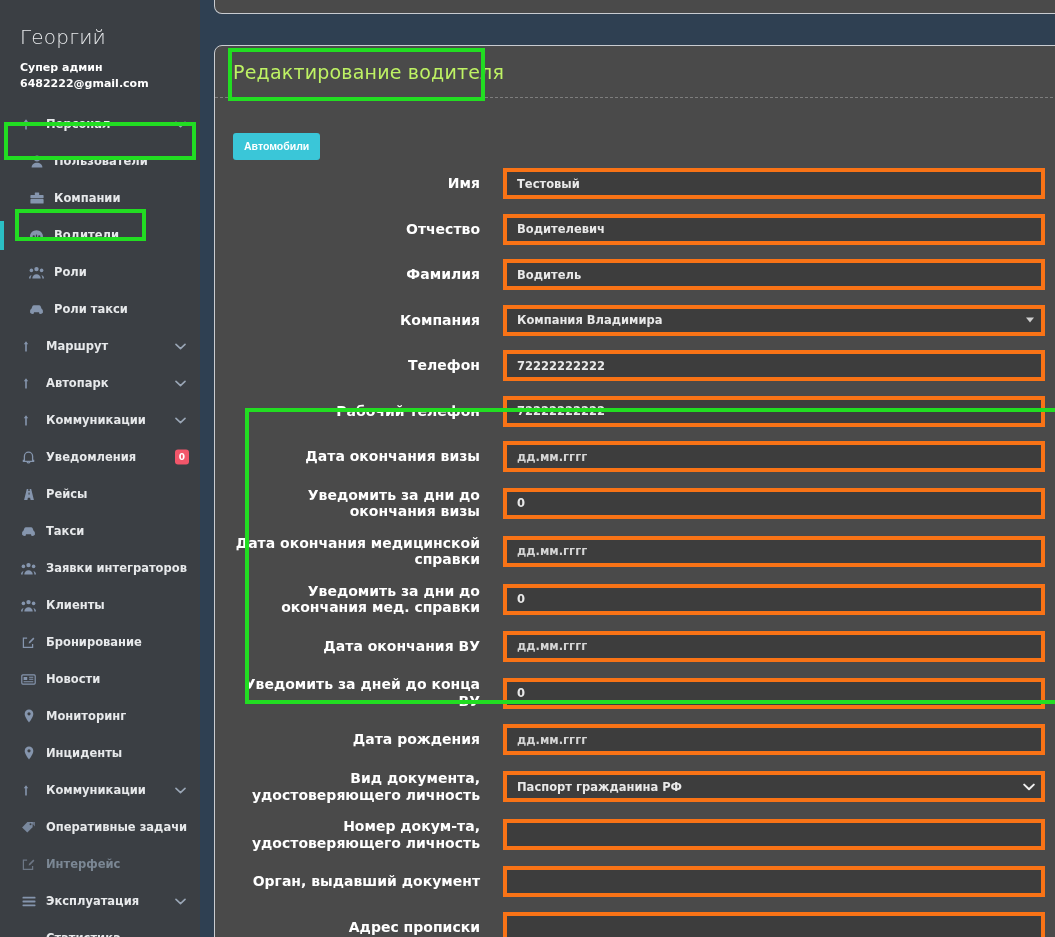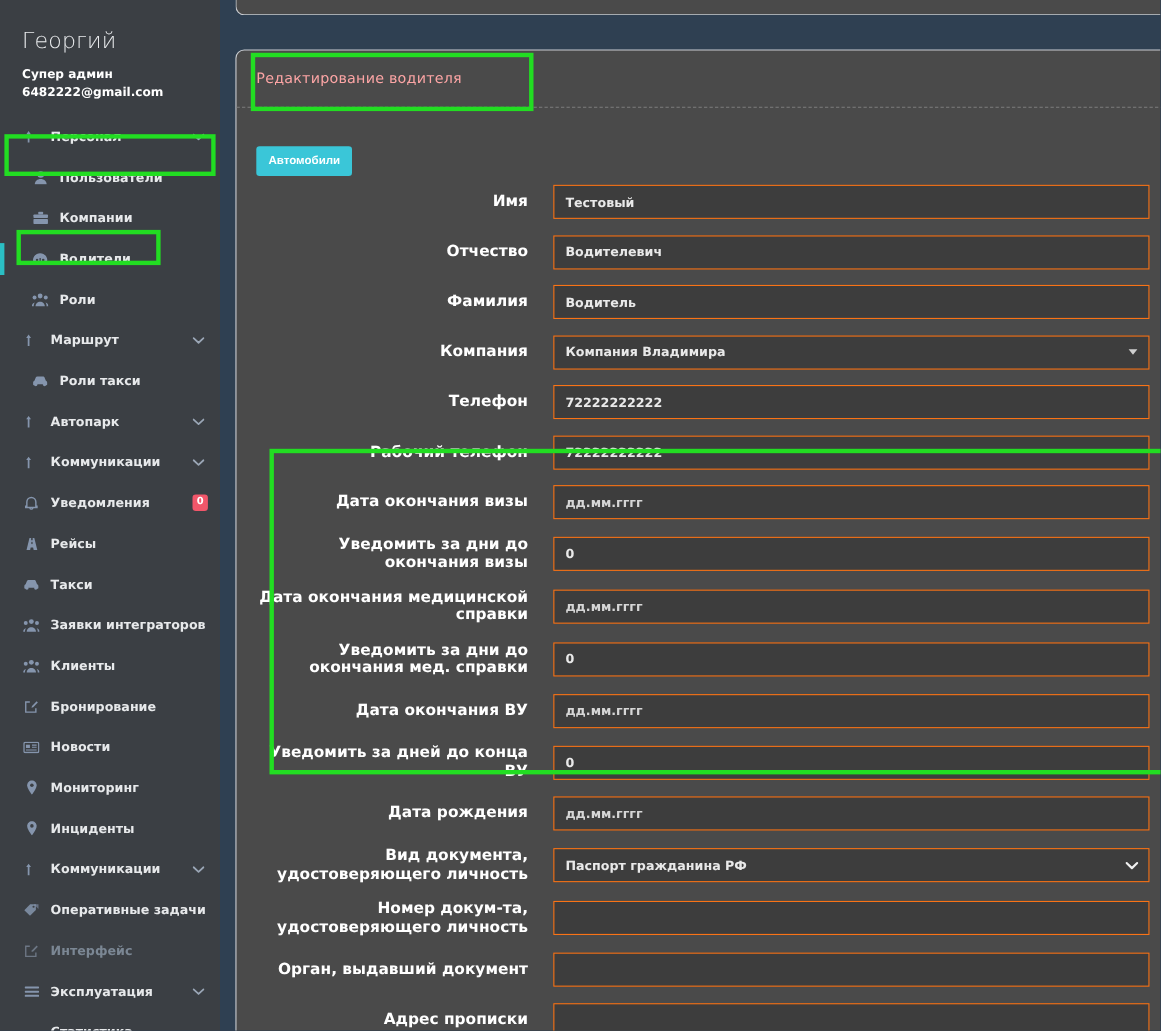--- a/index.html
+++ b/index.html
@@ -117,22 +117,22 @@
     top: 45px; bottom: -40px;
     border-radius: 8px 8px 0 0;
   }
   .panel-head {
     height: 52px;
     display: flex; align-items: center;
     padding: 0 18px;
     border-bottom: 1px dashed #7d7d7d;
   }
   .panel-title {
-    color: #fca5a5;
-    font-size: 13px;
+    color: #bef264;
+    font-size: 19px;
     font-weight: 400;
     font-family: "DejaVu Sans", sans-serif;
     letter-spacing: .2px;
   }
 
   .body { padding: 14px 18px 0 18px; }
 
   .btn-cars {
     display: inline-block;
     background: #3ac6d8;
@@ -159,21 +159,21 @@
     font-size: 14px;
     font-weight: bold;
     line-height: 1.2;
   }
   .fctl { flex: 1 1 auto; position: relative; }
   .fctl input.fi,
   .fctl .fakeinput {
     width: 100%;
     height: 31px;
     background: #3d3d3d;
-    border: 1px solid #f97316;
+    border: 4px solid #f97316;
     color: #e9e9e9;
     font-size: 11.5px;
     font-weight: bold;
     padding: 0 10px;
     outline: none;
     font-family: "DejaVu Sans", "Liberation Sans", sans-serif;
     display: flex; align-items: center;
   }
   .fctl input.fi::placeholder { color: #d6d6d6; opacity: 1; }
   .fctl .fakeinput.sel { padding-right: 26px; }
@@ -253,41 +253,41 @@
               <circle cx="7.5" cy="3.1" r="2.2"></circle>
               <circle cx="2.4" cy="4.4" r="1.8"></circle>
               <circle cx="12.6" cy="4.4" r="1.8"></circle>
               <path d="M3.3 12.4c0-2.3 1.9-4.1 4.2-4.1s4.2 1.8 4.2 4.1z"></path>
               <path d="M0 12.4c0-1.7 1.1-3 2.6-3.3-.5.7-.8 1.6-.9 2.5v.8z"></path>
               <path d="M15 12.4c0-1.7-1.1-3-2.6-3.3.5.7.8 1.6.9 2.5v.8z"></path>
             </svg>
           </span>
           <span class="lbl">Роли</span>
         </div>
+        <div class="nav-item sub">
+          <span class="ic">
+            <svg width="15" height="11" viewBox="0 0 15 11" fill="currentColor">
+              <path d="M2.3 5.1 3.5 2.1c.2-.6.8-.9 1.4-.9h5.2c.6 0 1.2.3 1.4.9l1.2 3c.7.3 1.2 1 1.2 1.8v1.6c0 .4-.3.7-.7.7h-1v-.9H2.8v.9h-1c-.4 0-.7-.3-.7-.7V6.9c0-.8.5-1.5 1.2-1.8z"></path>
+              <circle cx="3.5" cy="8.6" r="1.5"></circle>
+              <circle cx="11.5" cy="8.6" r="1.5"></circle>
+            </svg>
+          </span>
+          <span class="lbl">Роли такси</span>
+        </div>
         <div class="nav-item">
           <span class="ic">
             <svg width="11" height="13" viewBox="0 0 11 13" fill="currentColor">
               <path d="M3 1.2 L5.2 4.2 H3.8 V11.6 H2.2 V4.2 H0.8 Z"></path>
               <path d="M8 11.8 L5.8 8.8 H7.2 V1.4 H8.8 V8.8 H10.2 Z" opacity="0"></path>
             </svg>
           </span>
           <span class="lbl">Маршрут</span>
           <span class="caret"><svg width="11" height="7" viewBox="0 0 11 7" fill="none" stroke="currentColor" stroke-width="1.6" stroke-linecap="round" stroke-linejoin="round">
               <path d="M1 1.4 5.5 5.6 10 1.4"></path>
             </svg></span>
-        </div>
-        <div class="nav-item sub">
-          <span class="ic">
-            <svg width="15" height="11" viewBox="0 0 15 11" fill="currentColor">
-              <path d="M2.3 5.1 3.5 2.1c.2-.6.8-.9 1.4-.9h5.2c.6 0 1.2.3 1.4.9l1.2 3c.7.3 1.2 1 1.2 1.8v1.6c0 .4-.3.7-.7.7h-1v-.9H2.8v.9h-1c-.4 0-.7-.3-.7-.7V6.9c0-.8.5-1.5 1.2-1.8z"></path>
-              <circle cx="3.5" cy="8.6" r="1.5"></circle>
-              <circle cx="11.5" cy="8.6" r="1.5"></circle>
-            </svg>
-          </span>
-          <span class="lbl">Роли такси</span>
         </div>
         <div class="nav-item">
           <span class="ic">
             <svg width="11" height="13" viewBox="0 0 11 13" fill="currentColor">
               <path d="M3 1.2 L5.2 4.2 H3.8 V11.6 H2.2 V4.2 H0.8 Z"></path>
               <path d="M8 11.8 L5.8 8.8 H7.2 V1.4 H8.8 V8.8 H10.2 Z" opacity="0"></path>
             </svg>
           </span>
           <span class="lbl">Автопарк</span>
           <span class="caret"><svg width="11" height="7" viewBox="0 0 11 7" fill="none" stroke="currentColor" stroke-width="1.6" stroke-linecap="round" stroke-linejoin="round">

